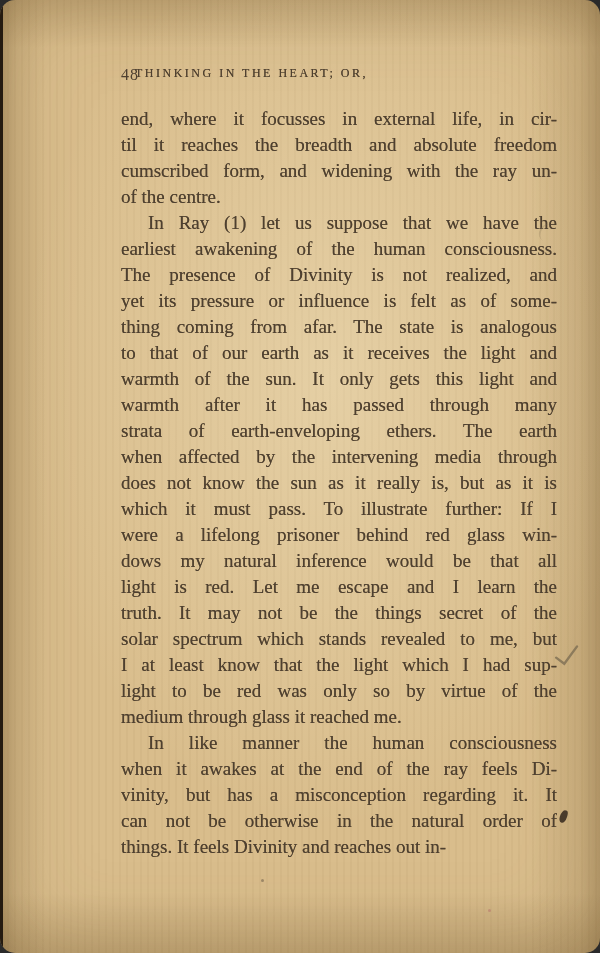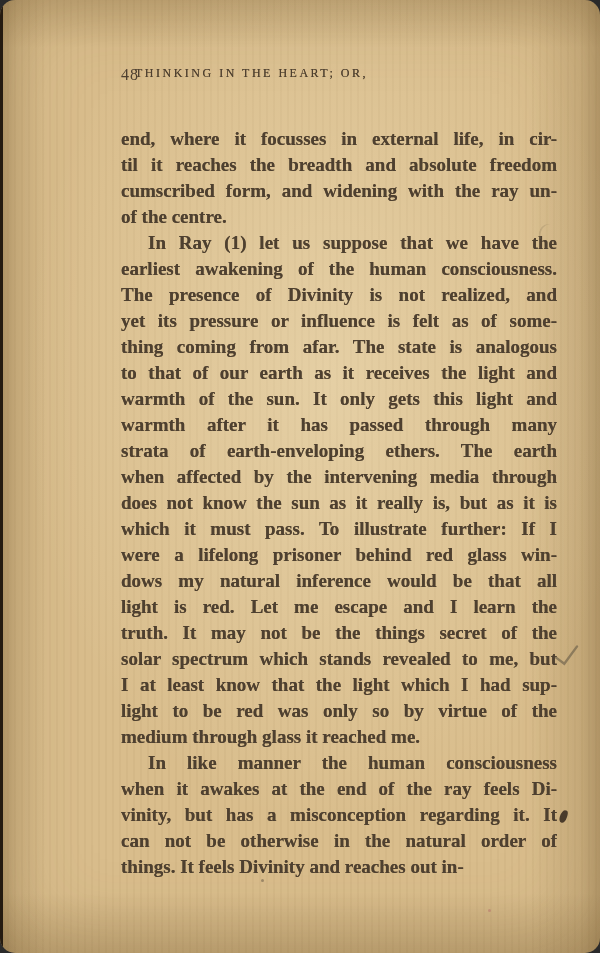--- a/index.html
+++ b/index.html
@@ -34,24 +34,23 @@
   }
   .pageno { position: absolute; left: 0; top: 2px; letter-spacing: 1px; }
   .title  {
     position: absolute; left: 0; right: 0; top: 2px; text-align: left;
     transform: translateX(14px);
     letter-spacing: 2.5px; font-size: 12px; white-space: nowrap;
     text-shadow: 0 0 0.6px rgba(72,56,36,0.75);
   }
 
   .body {
-    position: absolute; left: 121px; top: 126px; width: 436px;
+    position: absolute; left: 121px; top: 106px; width: 436px;
     font-size: 19px; line-height: 26px;
     text-shadow: 0 0 0.6px rgba(72,56,36,0.7);
-    font-weight: bold;
   }
   .para.spaced { }
   .line {
     height: 26px;
     text-align: justify;
     text-align-last: justify;
     white-space: normal;
     overflow: hidden;
   }
   .line.last   { text-align-last: left; }

